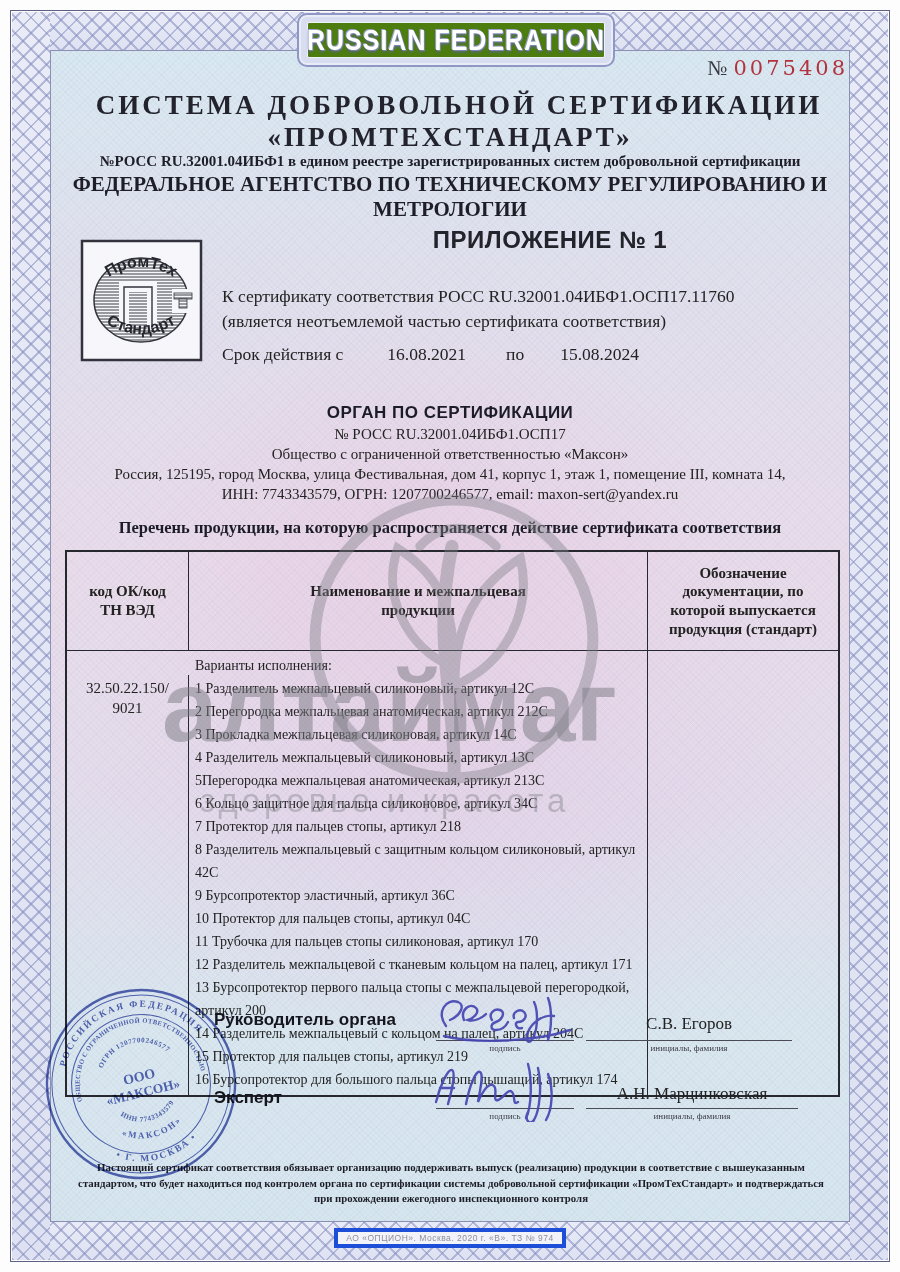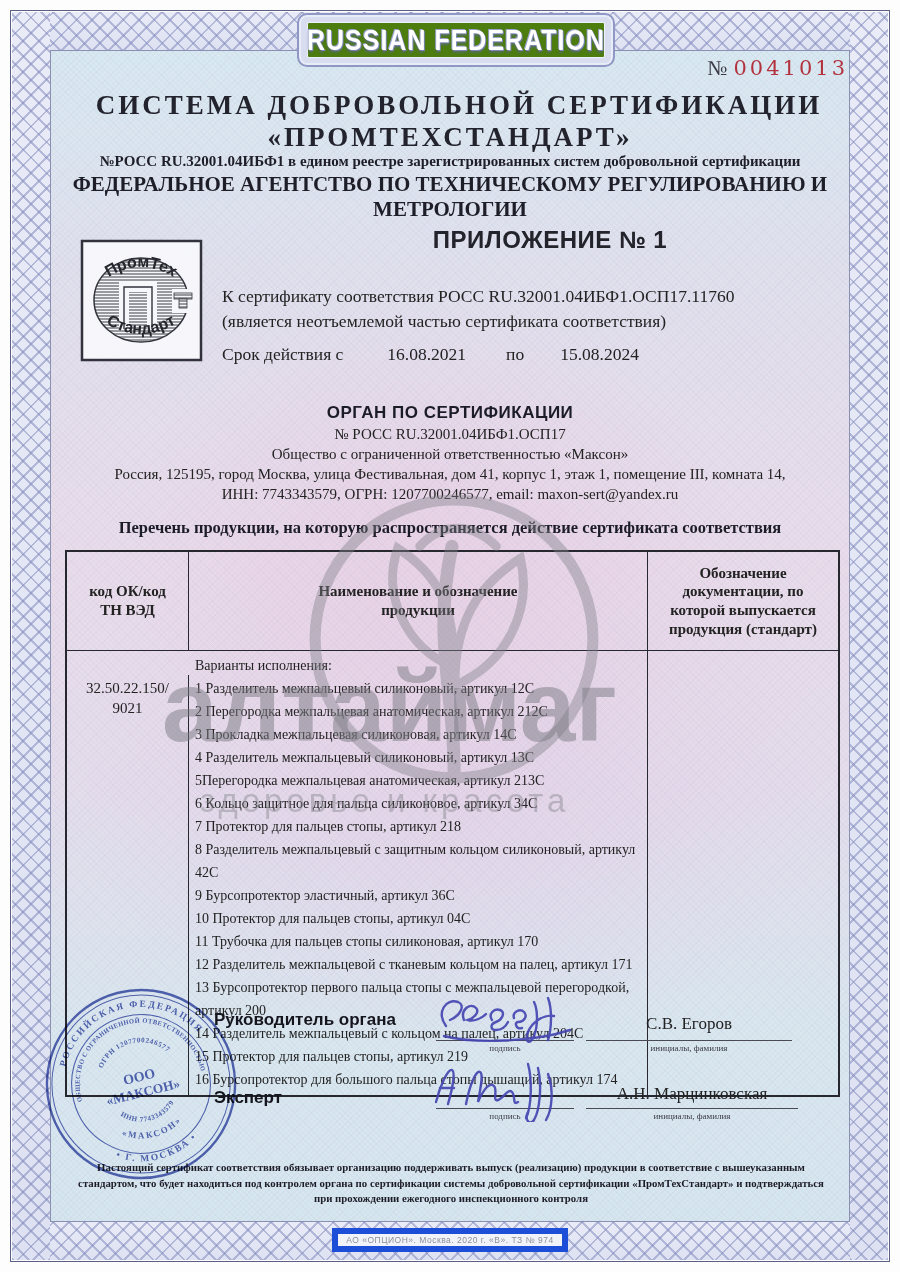--- a/index.html
+++ b/index.html
@@ -82,21 +82,21 @@
   .sig-svg1{left:430px;top:992px;z-index:6;}
   .sig-svg2{left:428px;top:1056px;z-index:6;}
   .sig-line{height:0;border-bottom:1.4px solid #4a4a55;z-index:5;}
   .cap{font-size:9px;color:#3a3a44;z-index:5;}
   .sig-name{font-size:17px;z-index:5;}
   
   .stamp{left:42px;top:985px;width:198px;height:198px;z-index:6;transform:rotate(-14deg);opacity:.85;mix-blend-mode:multiply;}
   
   .footnote{left:68px;top:1160px;width:766px;font-size:10.8px;line-height:1.45;z-index:3;color:#1c1c26;}
   .printer{left:0;right:0;top:1228px;z-index:5;display:flex;justify-content:center;}
-  .printer-box{background:#f2f3f8;border:6px solid #1d4ed8;color:#8b8f9e;font-family:"Liberation Sans",sans-serif;
+  .printer-box{background:#f2f3f8;border:4px solid #1d4ed8;color:#8b8f9e;font-family:"Liberation Sans",sans-serif;
       font-size:8.5px;padding:1px 8px;letter-spacing:.5px;}
   
   .logo{left:78px;top:237px;width:127px;height:127px;z-index:4;}
 </style>
 </head>
 <body>
 
 <div id="page">
 
   <div class="frame-outer"></div>
@@ -110,21 +110,21 @@
     </div>
   <div class="frame-inner"></div>
 
   <div class="abs badge">
     <div class="badge-inner">
       <span class="badge-text">RUSSIAN FEDERATION</span>
     </div>
   </div>
 
   <div class="abs serial">
-    <span class="no">№</span><span class="digits">0041013</span>
+    <span class="no">№</span><span class="digits">0075408</span>
   </div>
 
   <div class="abs title1 ctr serif-b">СИСТЕМА ДОБРОВОЛЬНОЙ СЕРТИФИКАЦИИ</div>
   <div class="abs title2 ctr serif-b">«ПРОМТЕХСТАНДАРТ»</div>
   <div class="abs regline ctr serif-b">№РОСС RU.32001.04ИБФ1 в едином реестре зарегистрированных систем добровольной сертификации</div>
   <div class="abs agency ctr serif-b">ФЕДЕРАЛЬНОЕ АГЕНТСТВО ПО ТЕХНИЧЕСКОМУ РЕГУЛИРОВАНИЮ И МЕТРОЛОГИИ</div>
 
   <svg class="abs logo" viewBox="0 0 127 127">
     <defs>
       <pattern id="hatch" width="3" height="3" patternUnits="userSpaceOnUse">
@@ -163,21 +163,21 @@
   <div class="abs org-num ctr">№ РОСС RU.32001.04ИБФ1.ОСП17</div>
   <div class="abs org-comp ctr">Общество с ограниченной ответственностью «Максон»</div>
   <div class="abs org-addr ctr">Россия, 125195, город Москва, улица Фестивальная, дом 41, корпус 1, этаж 1, помещение III, комната 14,</div>
   <div class="abs org-req ctr">ИНН: 7743343579, ОГРН: 1207700246577, email: maxon-sert@yandex.ru</div>
 
   <div class="abs tbl-caption ctr serif-b">Перечень продукции, на которую распространяется действие сертификата соответствия</div>
 
   <div class="abs tbl">
     <div class="cell h c1 hb">код ОК/код
 ТН ВЭД</div>
-    <div class="cell h c2 hb">Наименование и обозначение
+    <div class="cell h c2 hb">Наименование и межпальцевая
 продукции</div>
     <div class="cell h hb">Обозначение
 документации, по
 которой выпускается
 продукция (стандарт)</div>
     <div class="cell bcell c1 code-cell">32.50.22.150/
 9021</div>
     <div class="cell bcell c2 items-cell">Варианты исполнения:
 1 Разделитель межпальцевый силиконовый, артикул 12С
 2 Перегородка межпальцевая анатомическая, артикул 212С

